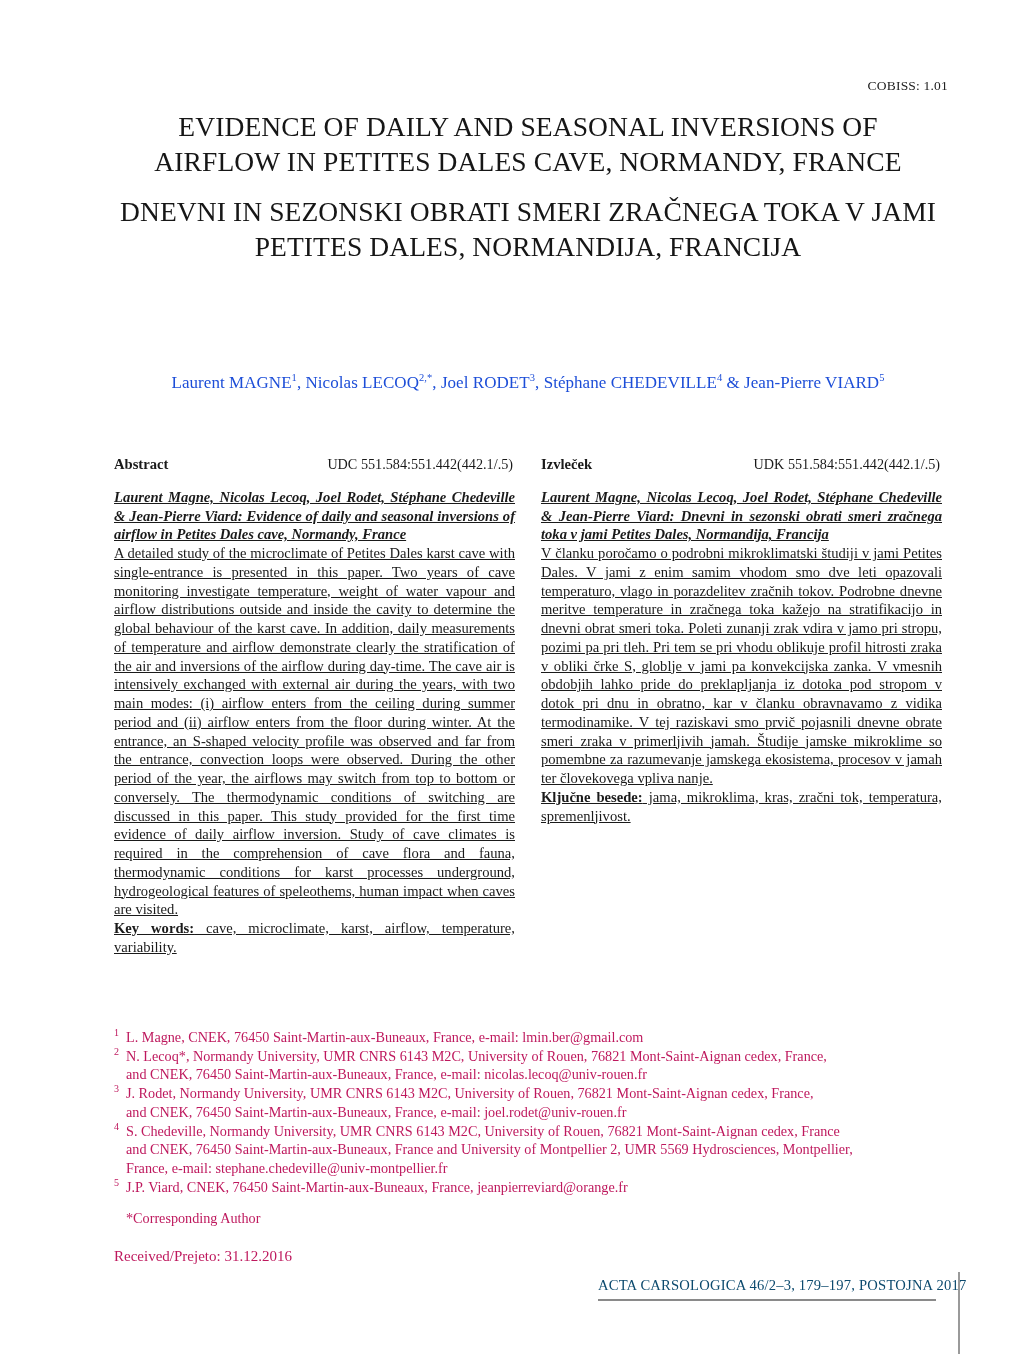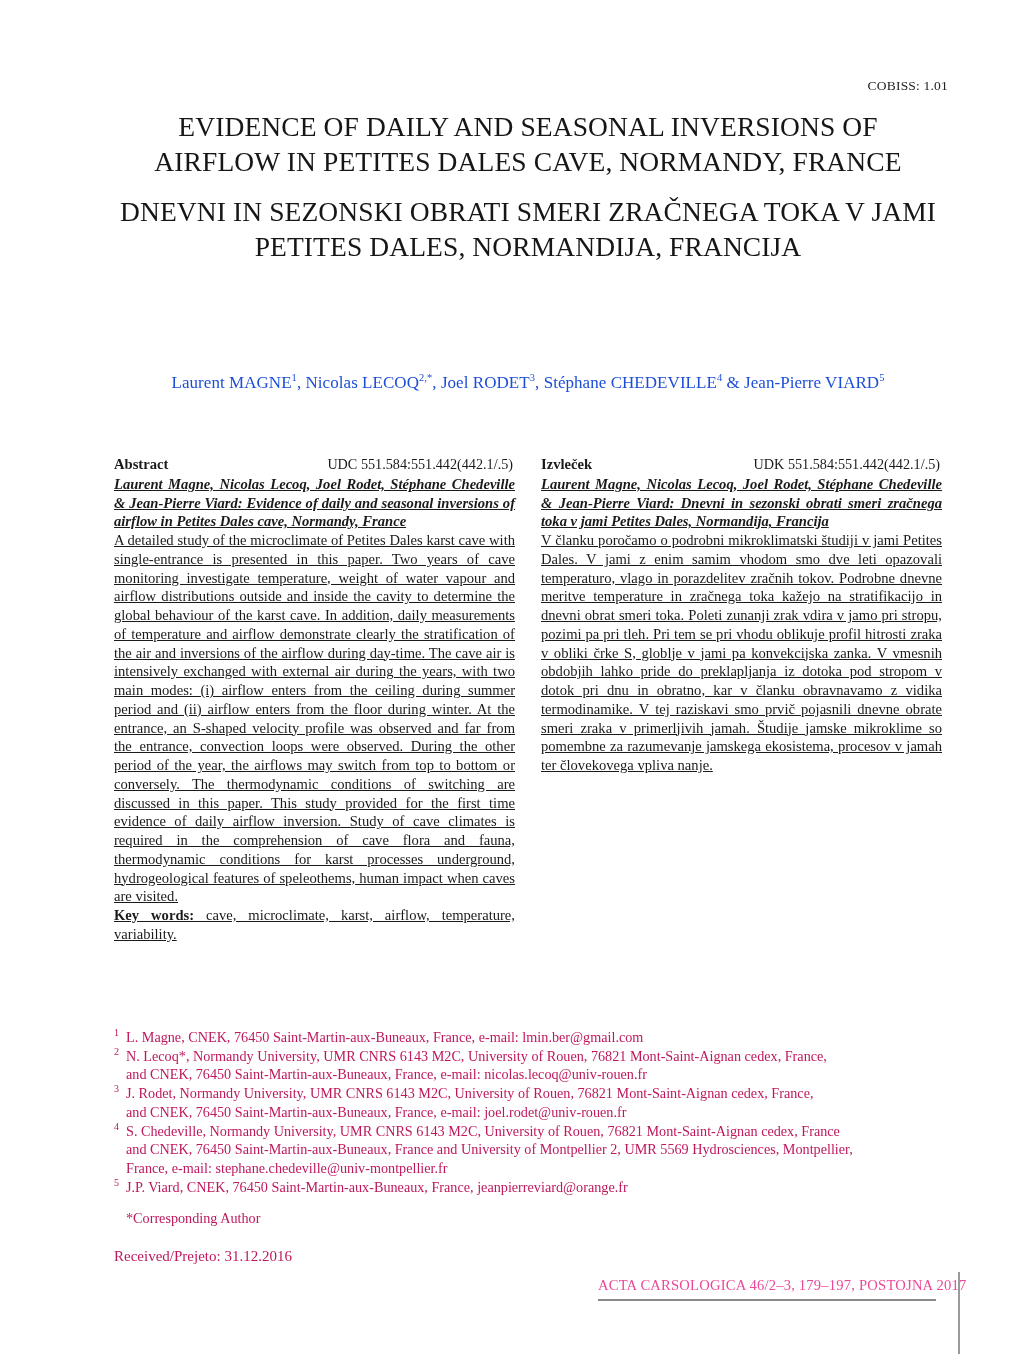--- a/index.html
+++ b/index.html
@@ -84,21 +84,21 @@
     font-size: 14.6px;
     line-height: 1.285;
     text-align: justify;
     color: #1a1a1a;
     hyphens: manual;
   }
   .col .head-row {
     display: flex;
     justify-content: space-between;
     align-items: baseline;
-    margin-bottom: 1px;
+    margin-bottom: 14px;
     gap: 23px;
   }
   .col .head-row .lbl {
     font-weight: bold;
     font-size: 14.6px;
   }
   .col .head-row .udc {
     font-size: 14.2px;
     padding-right: 2px;
   }
@@ -161,21 +161,21 @@
   .footer {
     position: absolute;
     right: 96px;
     top: 1277px;
     width: 374px;
     text-align: left;
   }
   .footer-text {
     font-size: 14.6px;
     letter-spacing: 0.2px;
-    color: #ec4899;
+    color: #0c4a6e;
     padding-left: 30px;
     white-space: nowrap;
   }
   .footer-rule {
     margin-top: 5px;
     margin-left: 30px;
     width: 338px;
     height: 2px;
     background: #8a8a8a;
   }
@@ -214,20 +214,21 @@
       <p class="body-text"><span class="runhead">Laurent Magne, Nicolas Lecoq, Joel Rodet, Stéphane Chedeville &amp; Jean-Pierre Viard: Evidence of daily and seasonal inversions of airflow in Petites Dales cave, Normandy, France</span><span>A detailed study of the microclimate of Petites Dales karst cave with single-entrance is presented in this paper. Two years of cave monitoring investigate temperature, weight of water vapour and airflow distributions outside and inside the cavity to determine the global behaviour of the karst cave. In addition, daily measurements of temperature and airflow demonstrate clearly the stratification of the air and inversions of the airflow during day-time. The cave air is intensively exchanged with external air during the years, with two main modes: (i) airflow enters from the ceiling during summer period and (ii) airflow enters from the floor during winter. At the entrance, an S-shaped velocity profile was observed and far from the entrance, convection loops were observed. During the other period of the year, the airflows may switch from top to bottom or conversely. The thermodynamic conditions of switching are discussed in this paper. This study provided for the first time evidence of daily airflow inversion. Study of cave climates is required in the comprehension of cave flora and fauna, thermodynamic conditions for karst processes underground, hydrogeological features of speleothems, human impact when caves are visited.</span></p>
       <p class="body-text"><span class="kw-label">Key words:</span><span> cave, microclimate, karst, airflow, temperature, variability.</span></p>
     </div>
 
     <div class="col">
       <div class="head-row">
         <span class="lbl">Izvleček</span>
         <span class="udc">UDK  551.584:551.442(442.1/.5)</span>
       </div>
       <p class="body-text"><span class="runhead">Laurent Magne, Nicolas Lecoq, Joel Rodet, Stéphane Chedeville &amp; Jean-Pierre Viard: Dnevni in sezonski obrati smeri zračnega toka v jami Petites Dales, Normandija, Francija</span><span>V članku poročamo o podrobni mikroklimatski študiji v jami Petites Dales. V jami z enim samim vhodom smo dve leti opazovali temperaturo, vlago in porazdelitev zračnih tokov. Podrobne dnevne meritve temperature in zračnega toka kažejo na stratifikacijo in dnevni obrat smeri toka. Poleti zunanji zrak vdira v jamo pri stropu, pozimi pa pri tleh. Pri tem se pri vhodu oblikuje profil hitrosti zraka v obliki črke S, globlje v jami pa konvekcijska zanka. V vmesnih obdobjih lahko pride do preklapljanja iz dotoka pod stropom v dotok pri dnu in obratno, kar v članku obravnavamo z vidika termodinamike. V tej raziskavi smo prvič pojasnili dnevne obrate smeri zraka v primerljivih jamah. Študije jamske mikroklime so pomembne za razumevanje jamskega ekosistema, procesov v jamah ter človekovega vpliva nanje.</span></p>
+      <p class="body-text"><span class="kw-label">Ključne besede:</span><span> jama, mikroklima, kras, zračni tok, temperatura, spremenljivost.</span></p>
     </div>
 
   </div>
 
   <div class="footnotes">
     <div id="footnote-list">
         <div class="fn">
           <div class="cont"><span class="marker">1</span>L. Magne, CNEK, 76450 Saint-Martin-aux-Buneaux, France, e-mail: lmin.ber@gmail.com</div>
         </div>
         <div class="fn">

